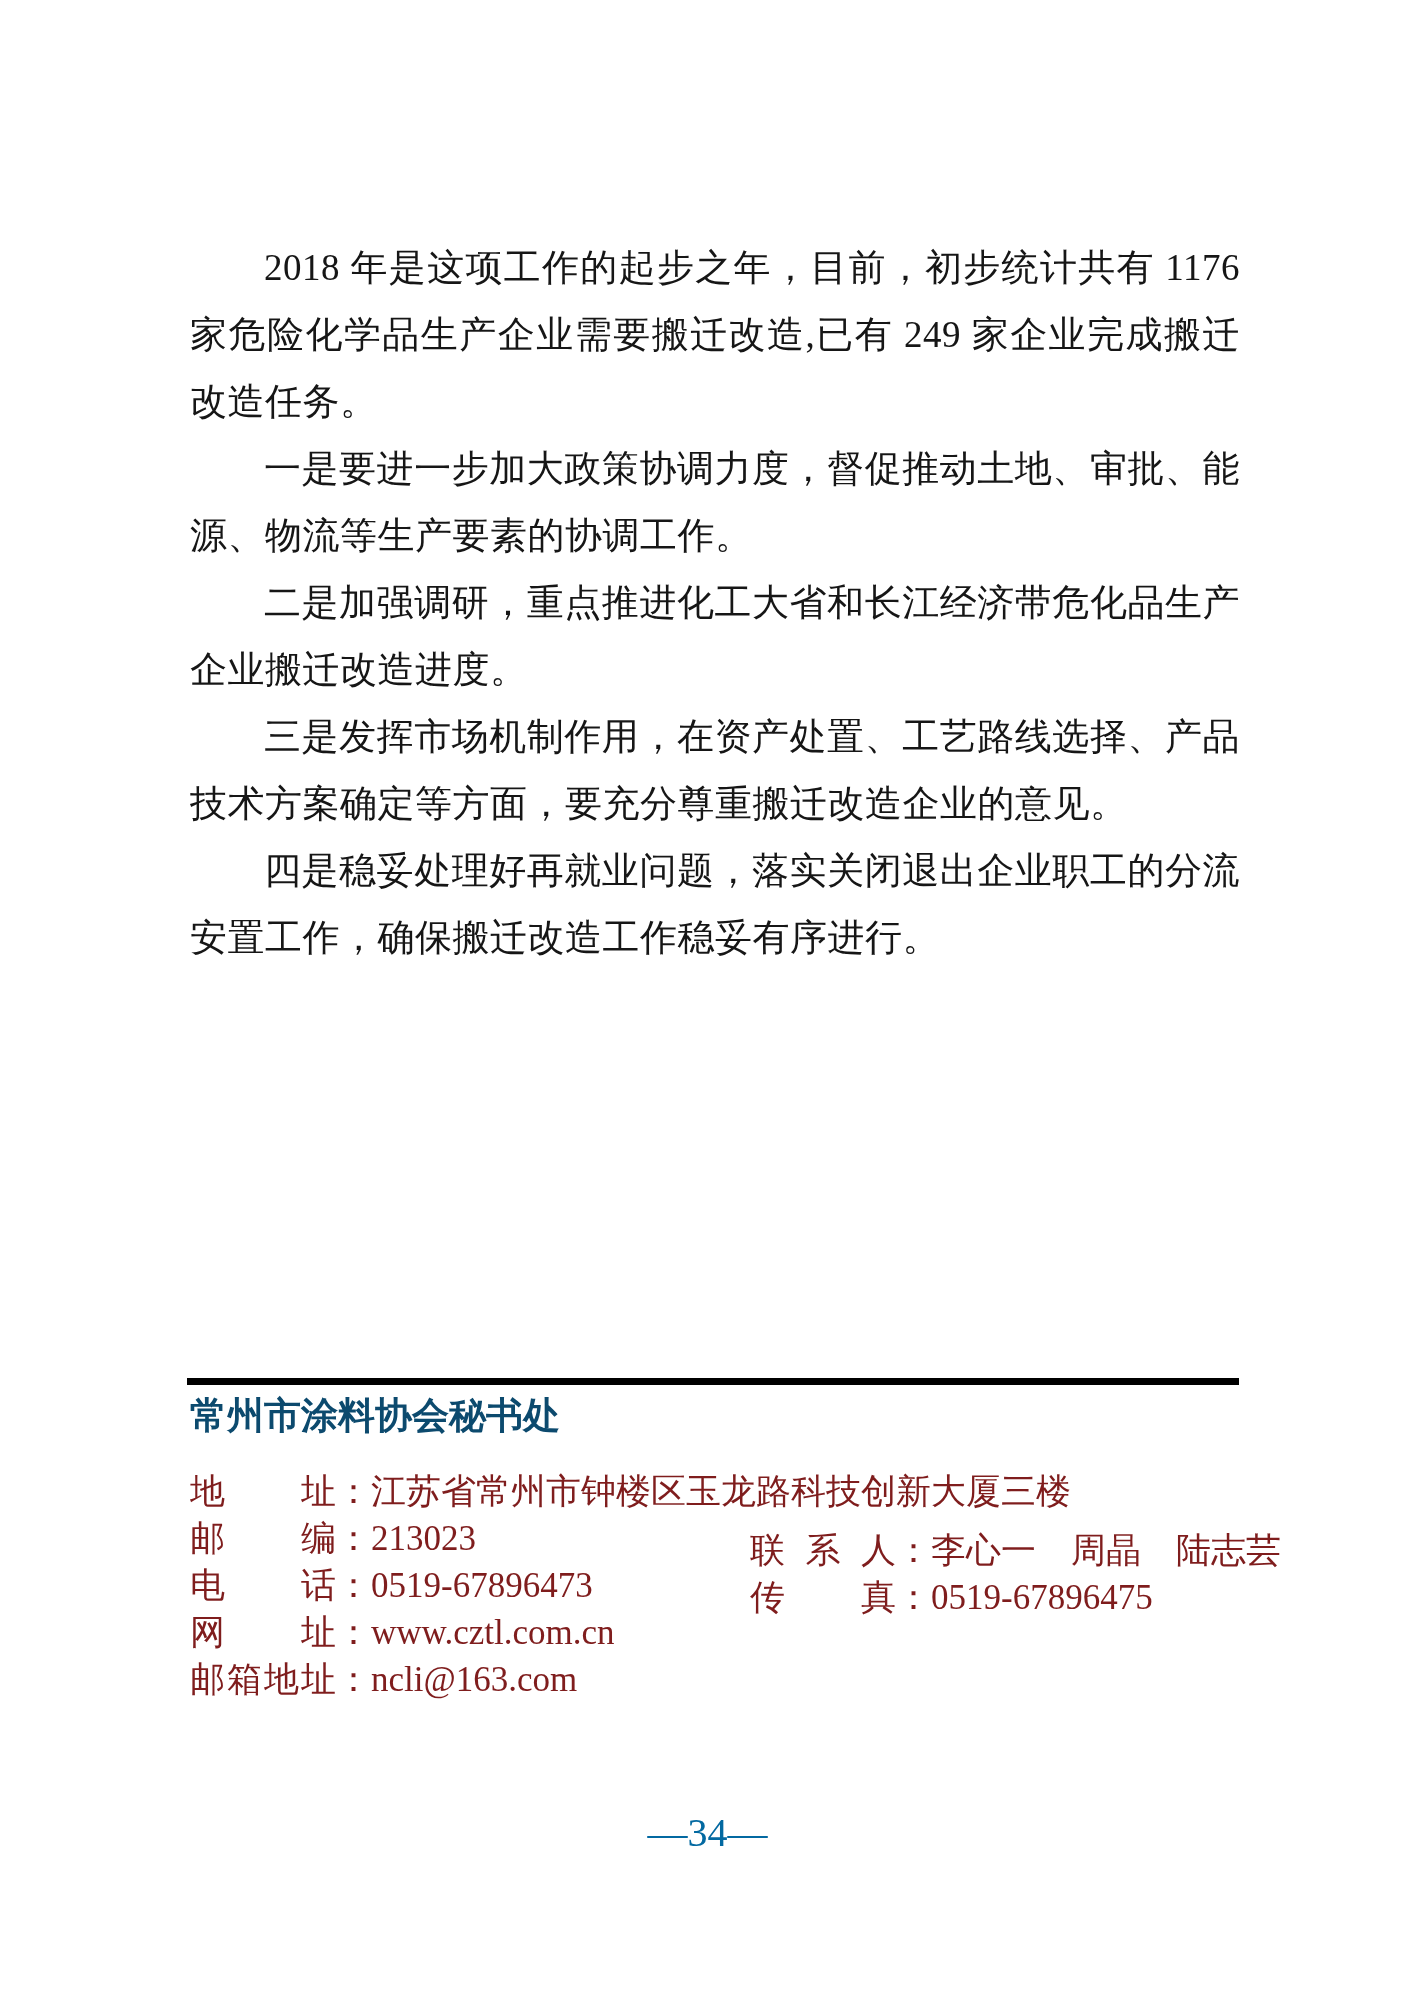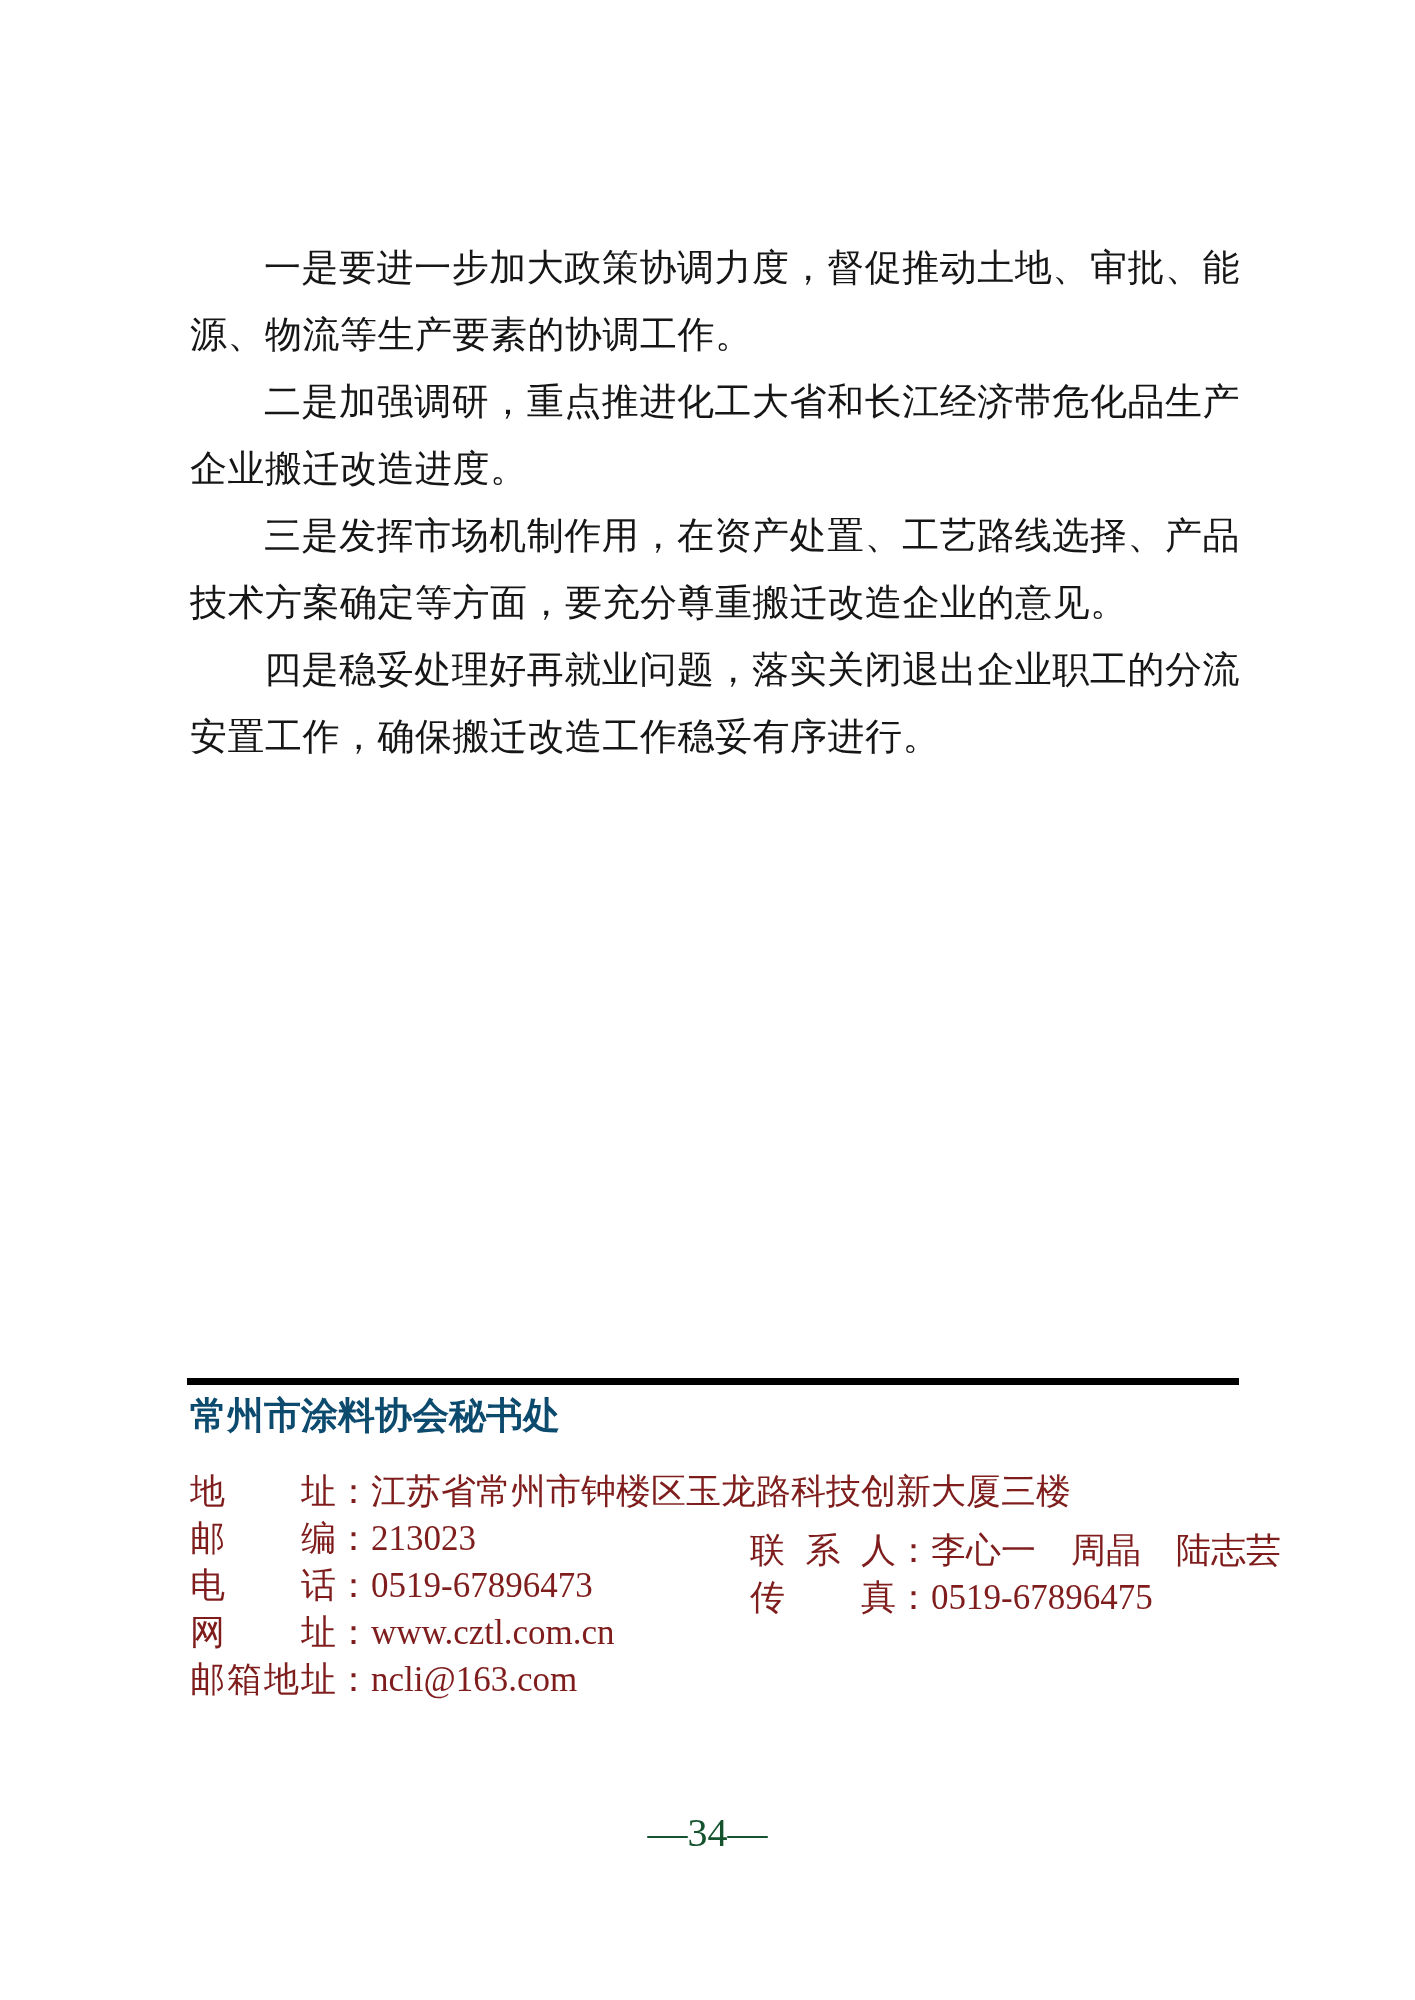--- a/index.html
+++ b/index.html
@@ -89,29 +89,30 @@
   .contact-value { display: inline; }
   
   .page-number {
     position: absolute;
     left: 0;
     top: 1810px;
     width: 100%;
     text-align: center;
     font-size: 40px;
     line-height: 46px;
-    color: #14532d;
+    color: #0369a1;
   }
 </style>
 </head>
 <body>
 
 <div class="page">
 
   <div class="article">
+    <p>2018 年是这项工作的起步之年，目前，初步统计共有 1176 家危险化学品生产企业需要搬迁改造,已有 249 家企业完成搬迁改造任务。</p>
     <p>一是要进一步加大政策协调力度，督促推动土地、审批、能源、物流等生产要素的协调工作。</p>
     <p>二是加强调研，重点推进化工大省和长江经济带危化品生产企业搬迁改造进度。</p>
     <p>三是发挥市场机制作用，在资产处置、工艺路线选择、产品技术方案确定等方面，要充分尊重搬迁改造企业的意见。</p>
     <p>四是稳妥处理好再就业问题，落实关闭退出企业职工的分流安置工作，确保搬迁改造工作稳妥有序进行。</p>
   </div>
 
   <div class="footer-rule"></div>
 
   <h2 class="org-name">常州市涂料协会秘书处</h2>
 

